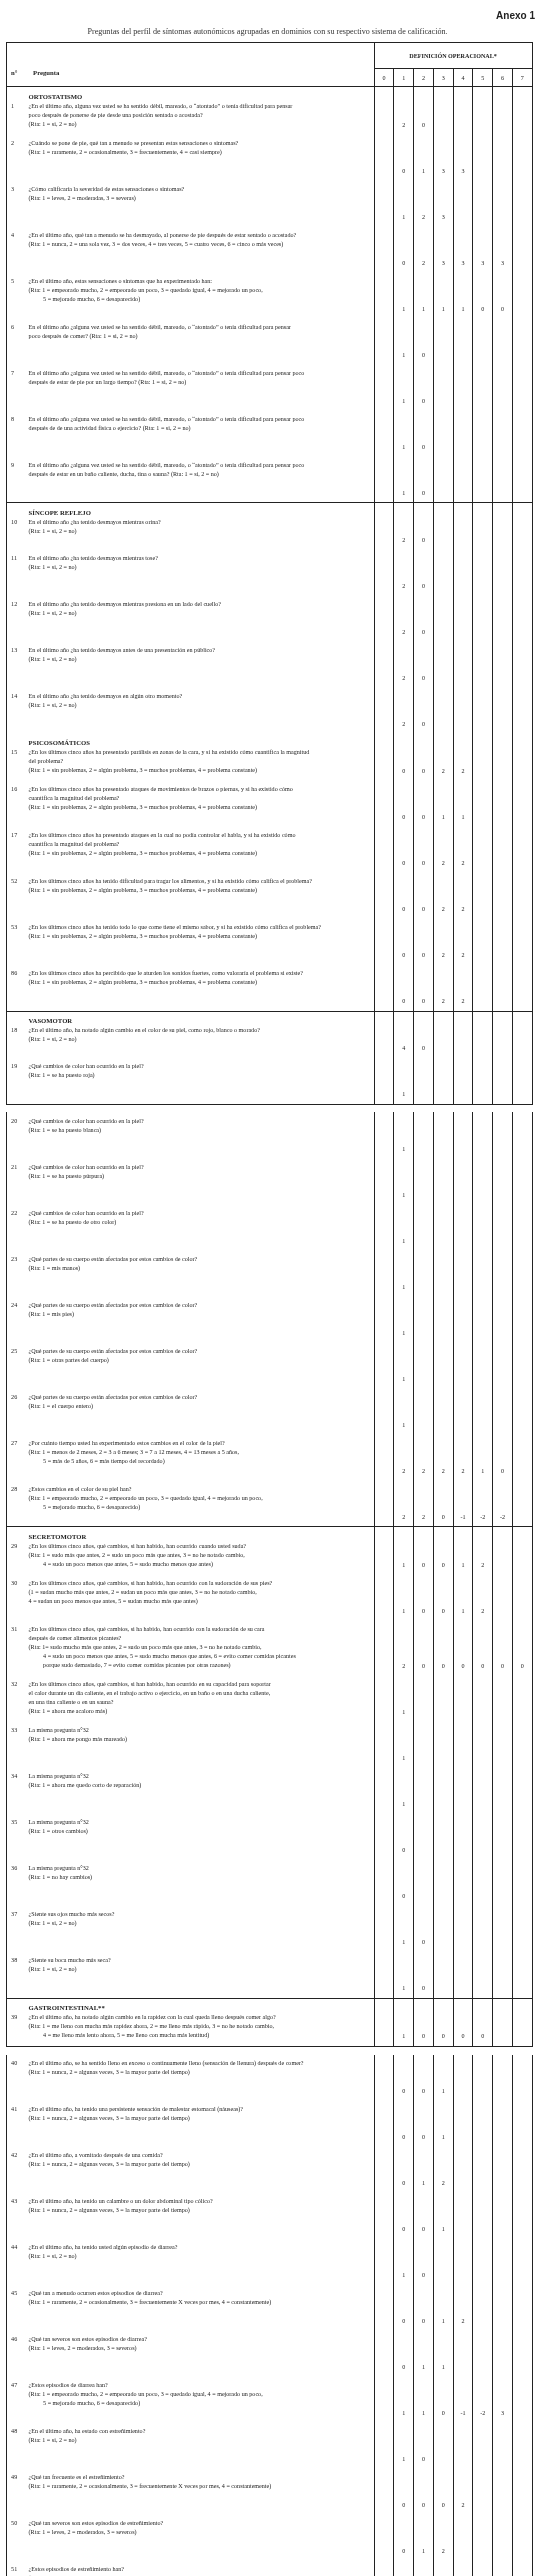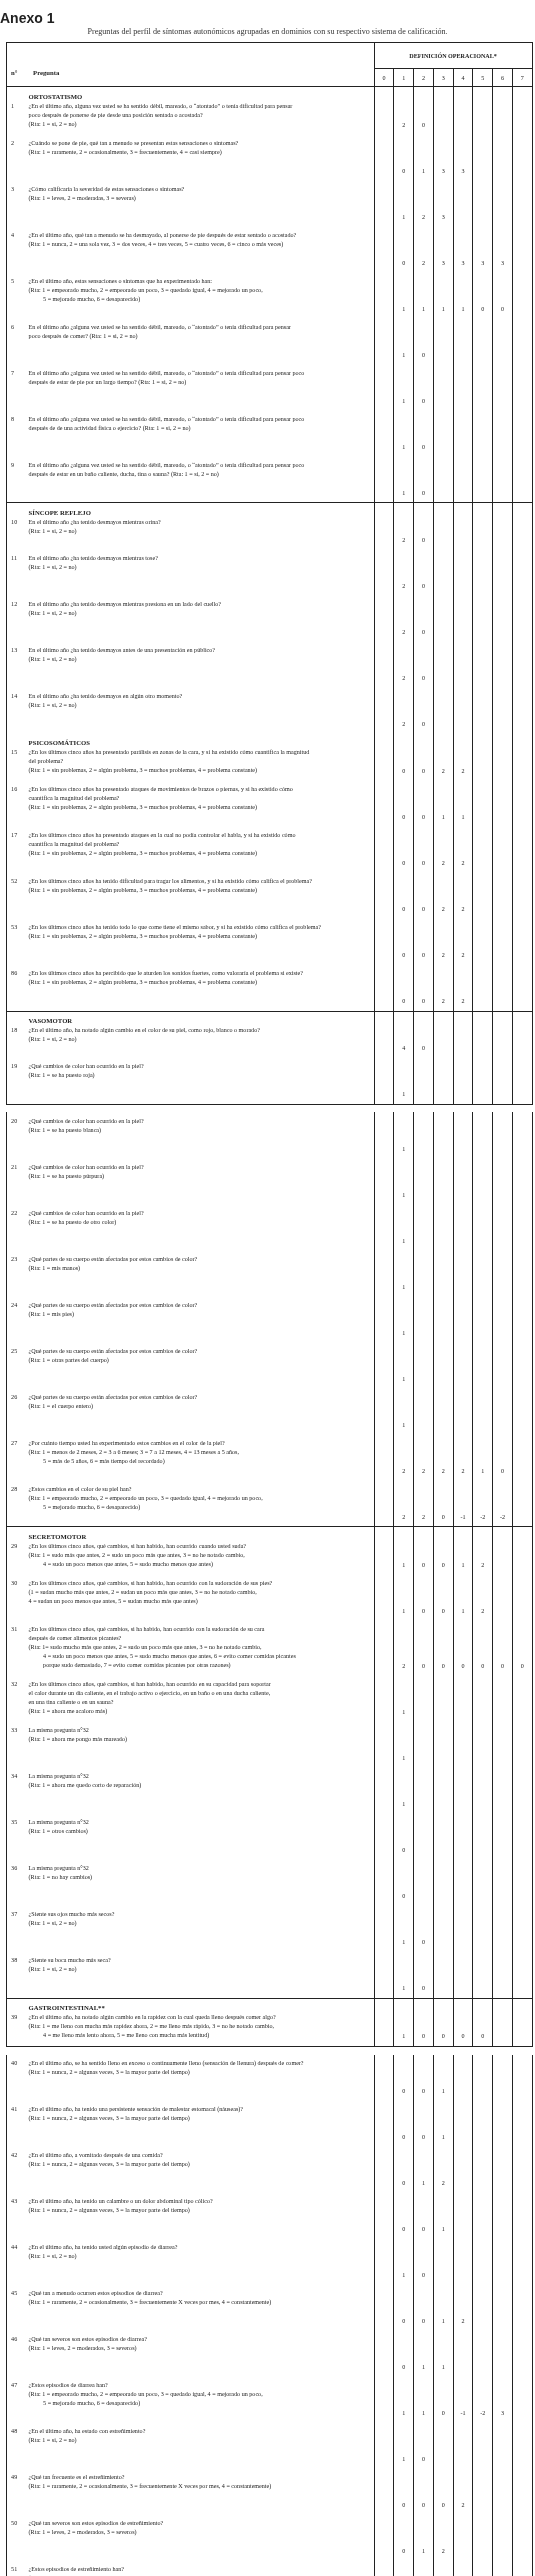--- a/index.html
+++ b/index.html
@@ -1,17 +1,17 @@
 <!DOCTYPE html>
 <html style="font-size:9px"><head>
 <meta charset="utf-8">
 <style>
   html, body { margin: 0; padding: 0; background: #ffffff; }
   body { width: 535px; font-family: "Liberation Serif", serif; color: #222; }
-  .title { text-align: left; font-family: "Liberation Sans", sans-serif; font-weight: bold; font-size: 14px; padding-top: 10px; height: 13.4px; }
+  .title { text-align: right; font-family: "Liberation Sans", sans-serif; font-weight: bold; font-size: 10px; padding-top: 10px; height: 13.4px; }
   .subtitle { text-align: center; font-size: 9px; color: #333; margin-top: 2.2px; height: 16.7px; transform: scaleX(0.9); }
   .tbl { position: relative; margin-left: 5.6px; width: 527px; border: 1.1px solid #222; box-sizing: border-box; }
   .head { display: flex; border-bottom: 1.1px solid #222; height: 43px; }
   .head .left { flex: 1; display: flex; align-items: flex-end; padding-bottom: 10px; font-weight: bold; font-size: 6.7px; }
   .head .left .n { width: 22px; padding-left: 4.5px; }
   .head .right { width: 157px; border-left: 0.6px solid #222; display: flex; flex-direction: column; }
   .head .def { height: 24.5px; border-bottom: 0.6px solid #222; display: flex; align-items: center; justify-content: center; font-weight: bold; font-size: 6.1px; }
   .head .cols { flex: 1; display: flex; }
   .head .cols div { flex: 1; border-left: 0.6px solid #222; display: flex; align-items: center; justify-content: center; font-size: 6.1px; }
   .head .cols div:first-child { border-left: none; }

